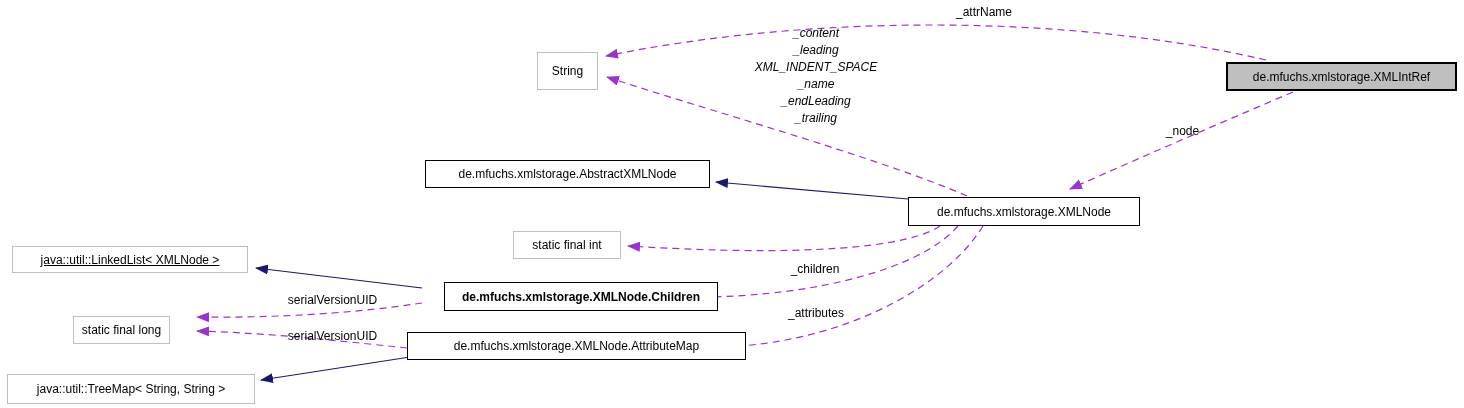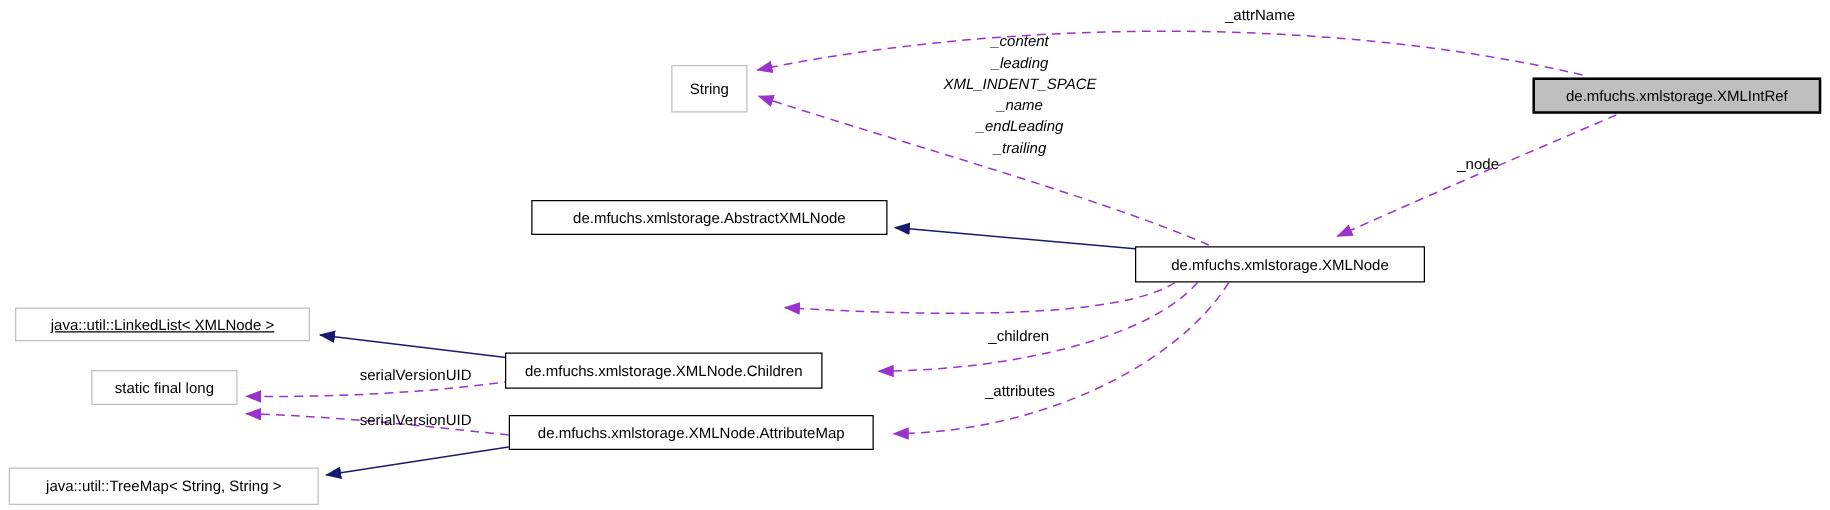--- a/index.html
+++ b/index.html
@@ -55,32 +55,33 @@
   </svg>
 
   <div class="node external" style="left:537px;top:52px;width:61px;height:38px;">String</div>
 
   <div class="node current" style="left:1226px;top:62px;width:231px;height:29px;">de.mfuchs.xmlstorage.XMLIntRef</div>
 
   <div class="node" style="left:425px;top:160px;width:285px;height:28px;">de.mfuchs.xmlstorage.AbstractXMLNode</div>
 
   <div class="node" style="left:908px;top:197px;width:232px;height:29px;">de.mfuchs.xmlstorage.XMLNode</div>
 
+  <div class="node external" style="left:513px;top:231px;width:108px;height:28px;">static final int</div>
 
   <div class="node external" style="left:12px;top:246px;width:236px;height:27px;text-decoration:underline;">java::util::LinkedList&lt; XMLNode &gt;</div>
 
-  <div class="node" style="left:404px;top:282px;width:254px;height:29px;">de.mfuchs.xmlstorage.XMLNode.Children</div>
+  <div class="node" style="left:444px;top:282px;width:274px;height:29px;font-weight:bold;">de.mfuchs.xmlstorage.XMLNode.Children</div>
 
-  <div class="node external" style="left:73px;top:296px;width:117px;height:28px;">static final long</div>
+  <div class="node external" style="left:73px;top:316px;width:97px;height:28px;">static final long</div>
 
-  <div class="node" style="left:407px;top:332px;width:292px;height:28px;">de.mfuchs.xmlstorage.XMLNode.AttributeMap</div>
+  <div class="node" style="left:407px;top:332px;width:339px;height:28px;">de.mfuchs.xmlstorage.XMLNode.AttributeMap</div>
 
   <div class="node external" style="left:7px;top:374px;width:248px;height:30px;">java::util::TreeMap&lt; String, String &gt;</div>
 
-  <div class="elabel" style="left:970px;top:5px;width:76px;">_attrName</div>
+  <div class="elabel" style="left:946px;top:5px;width:76px;">_attrName</div>
 
   <div class="elabel elabel-block" style="left:716px;top:25px;width:200px;font-style:italic;">
     <div>_content</div>
     <div>_leading</div>
     <div>XML_INDENT_SPACE</div>
     <div>_name</div>
     <div>_endLeading</div>
     <div>_trailing</div>
   </div>
 

